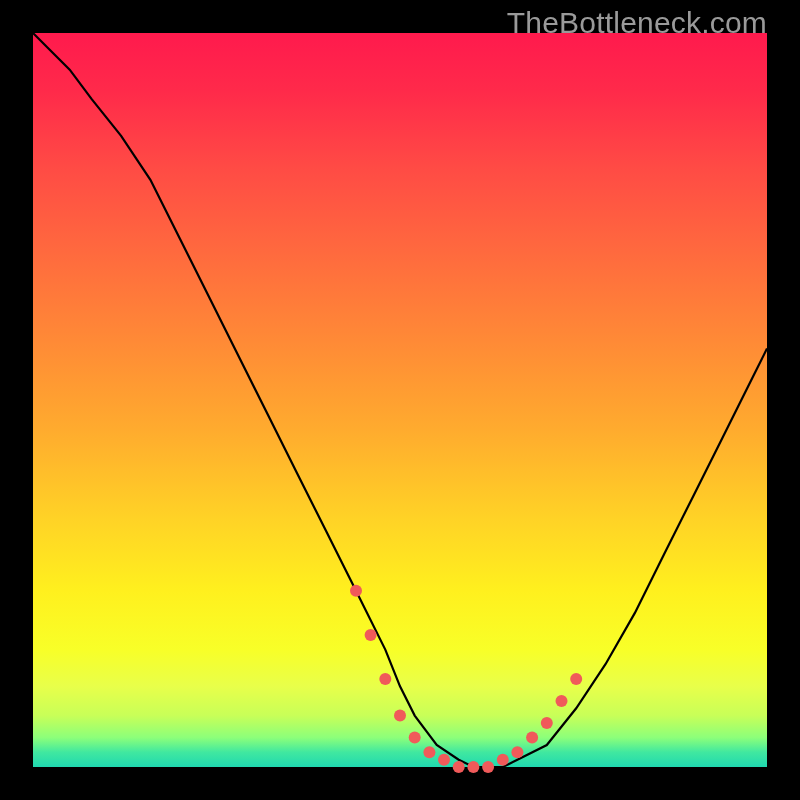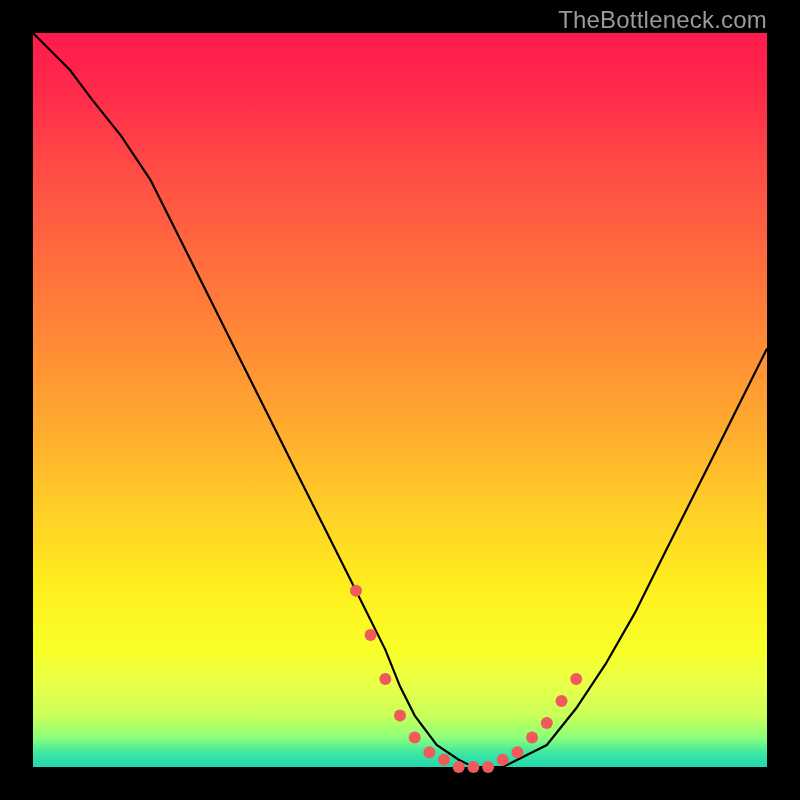--- a/index.html
+++ b/index.html
@@ -39,21 +39,21 @@
       #8cff7a 96%,
       #40e8a0 98%,
       #20d8b0 100%
     );
   }
   .watermark {
     position: absolute;
     top: 6px;
     right: 33px;
     color: #9a9a9a;
-    font-size: 24px;
+    font-size: 30px;
     font-weight: 500;
     letter-spacing: 0.2px;
     user-select: none;
   }
   svg.curve-layer {
     position: absolute;
     left: 33px;
     top: 33px;
     width: 734px;
     height: 734px;

